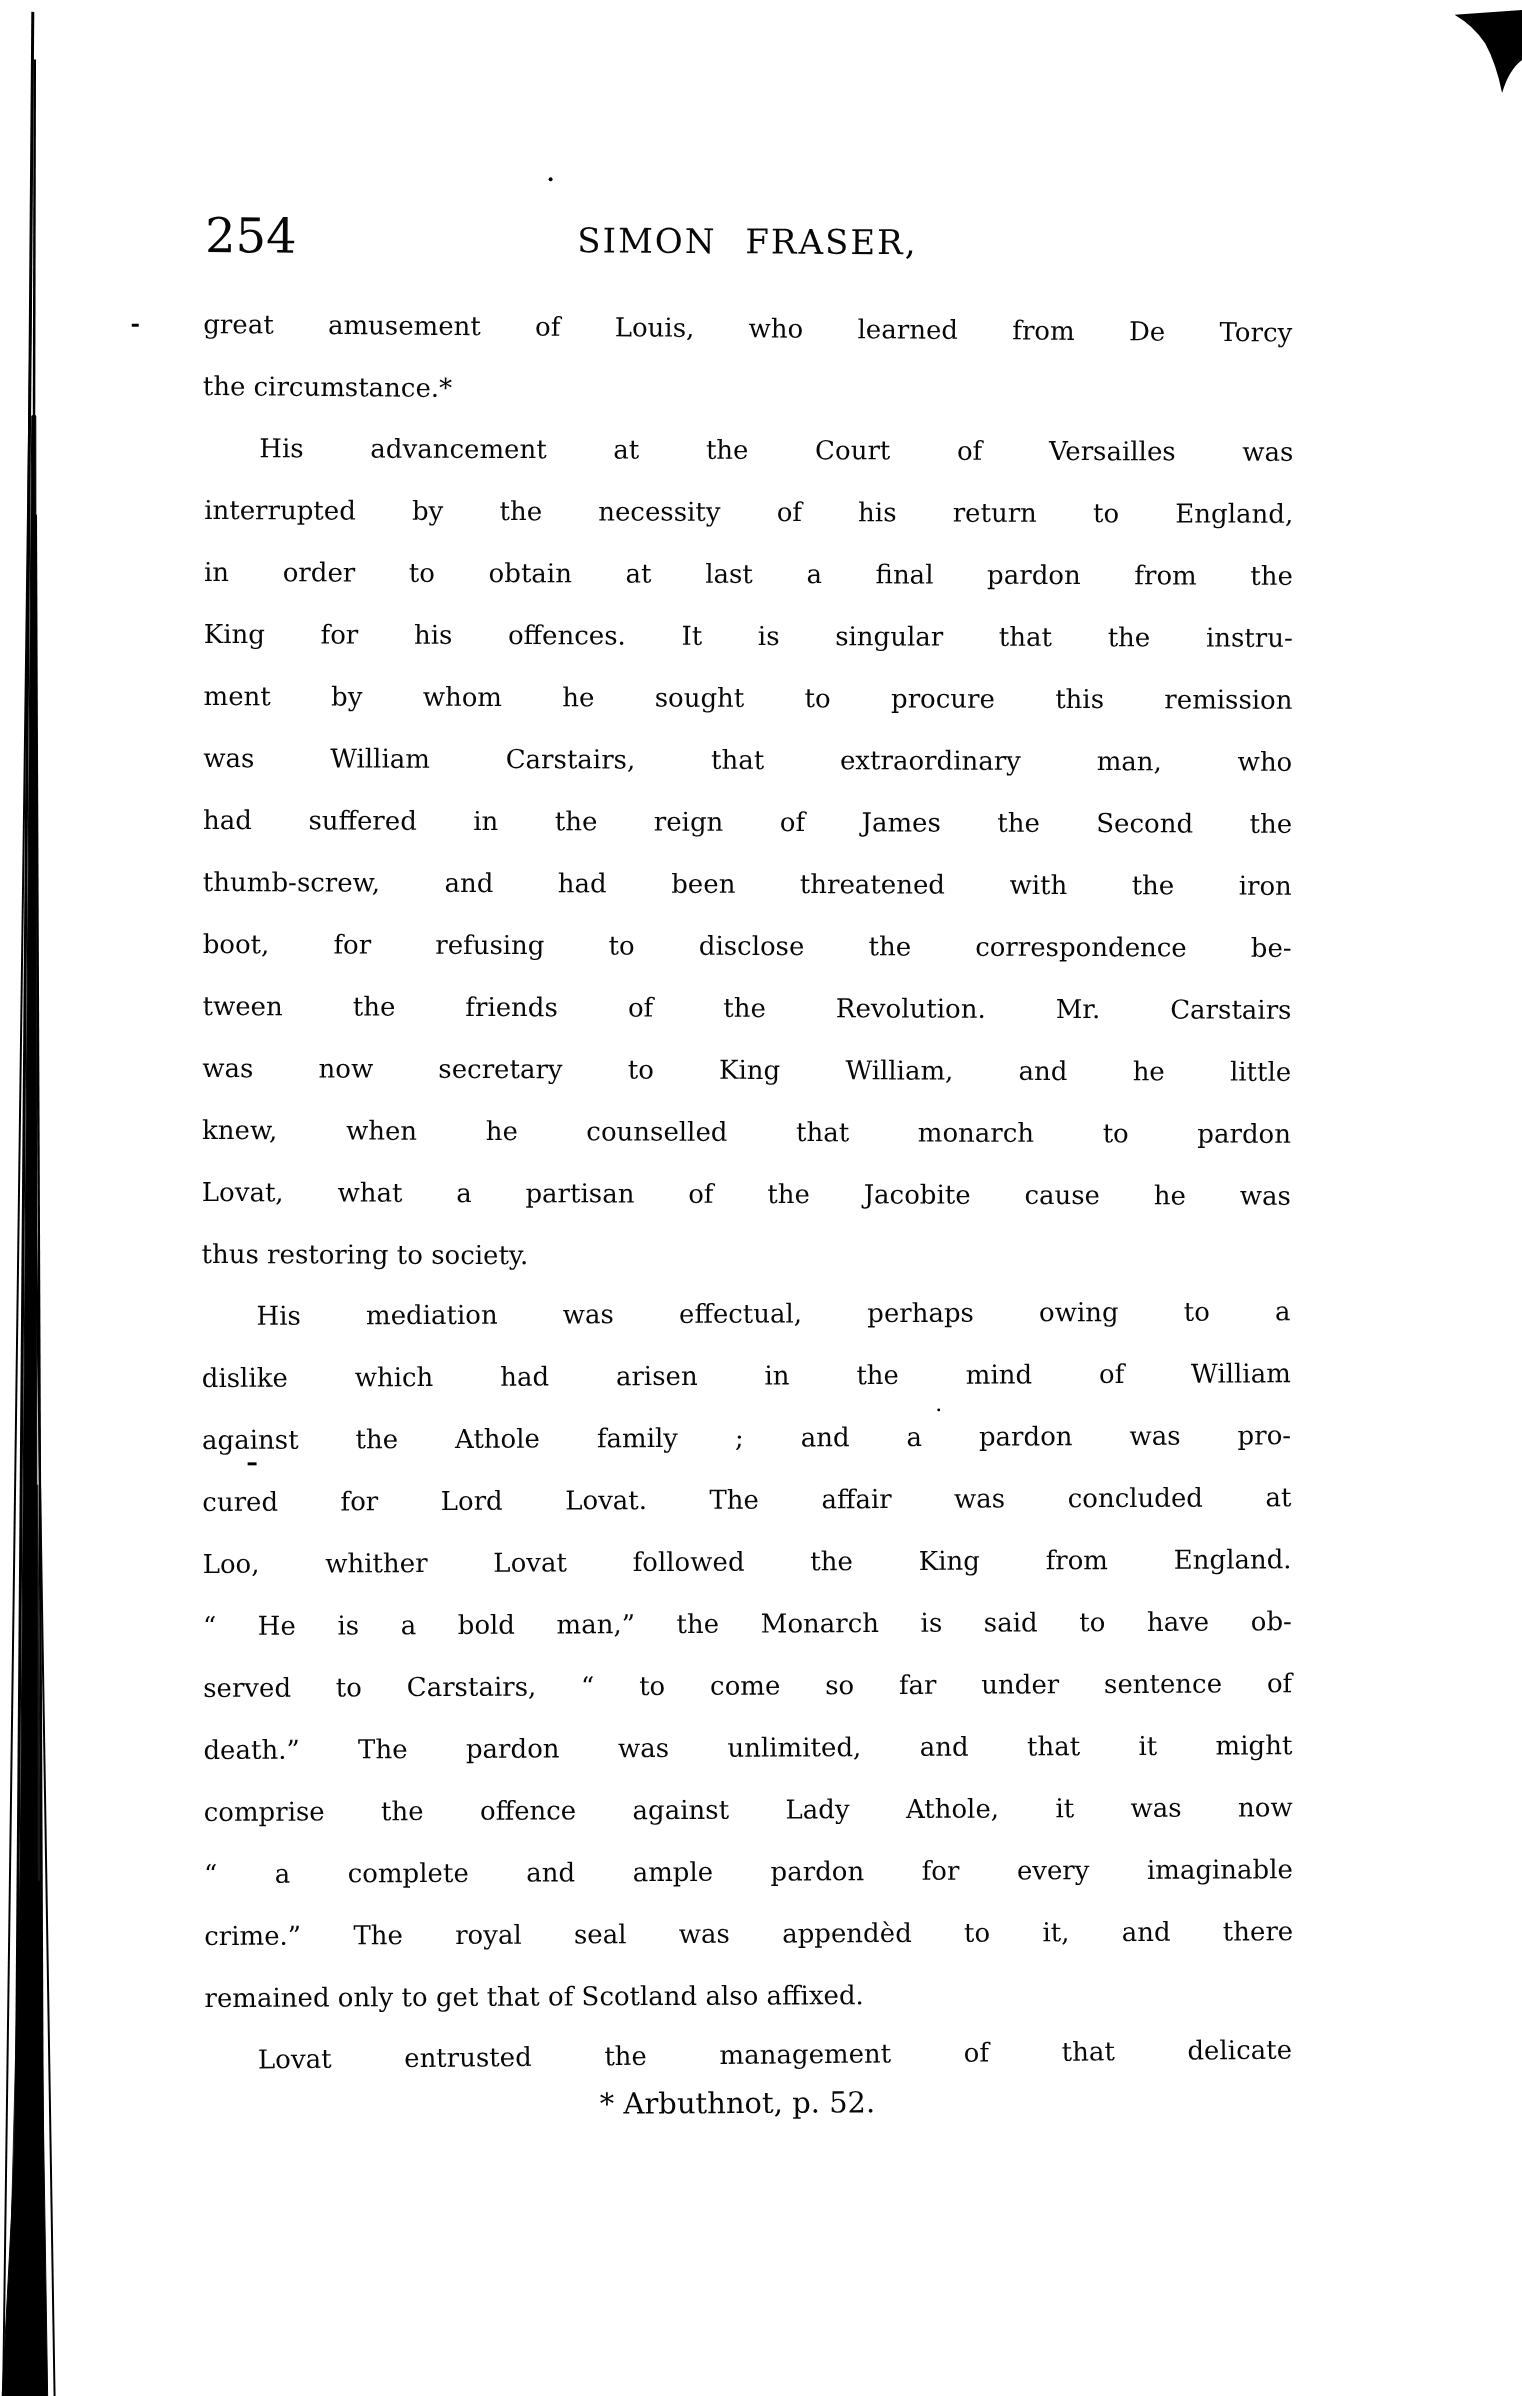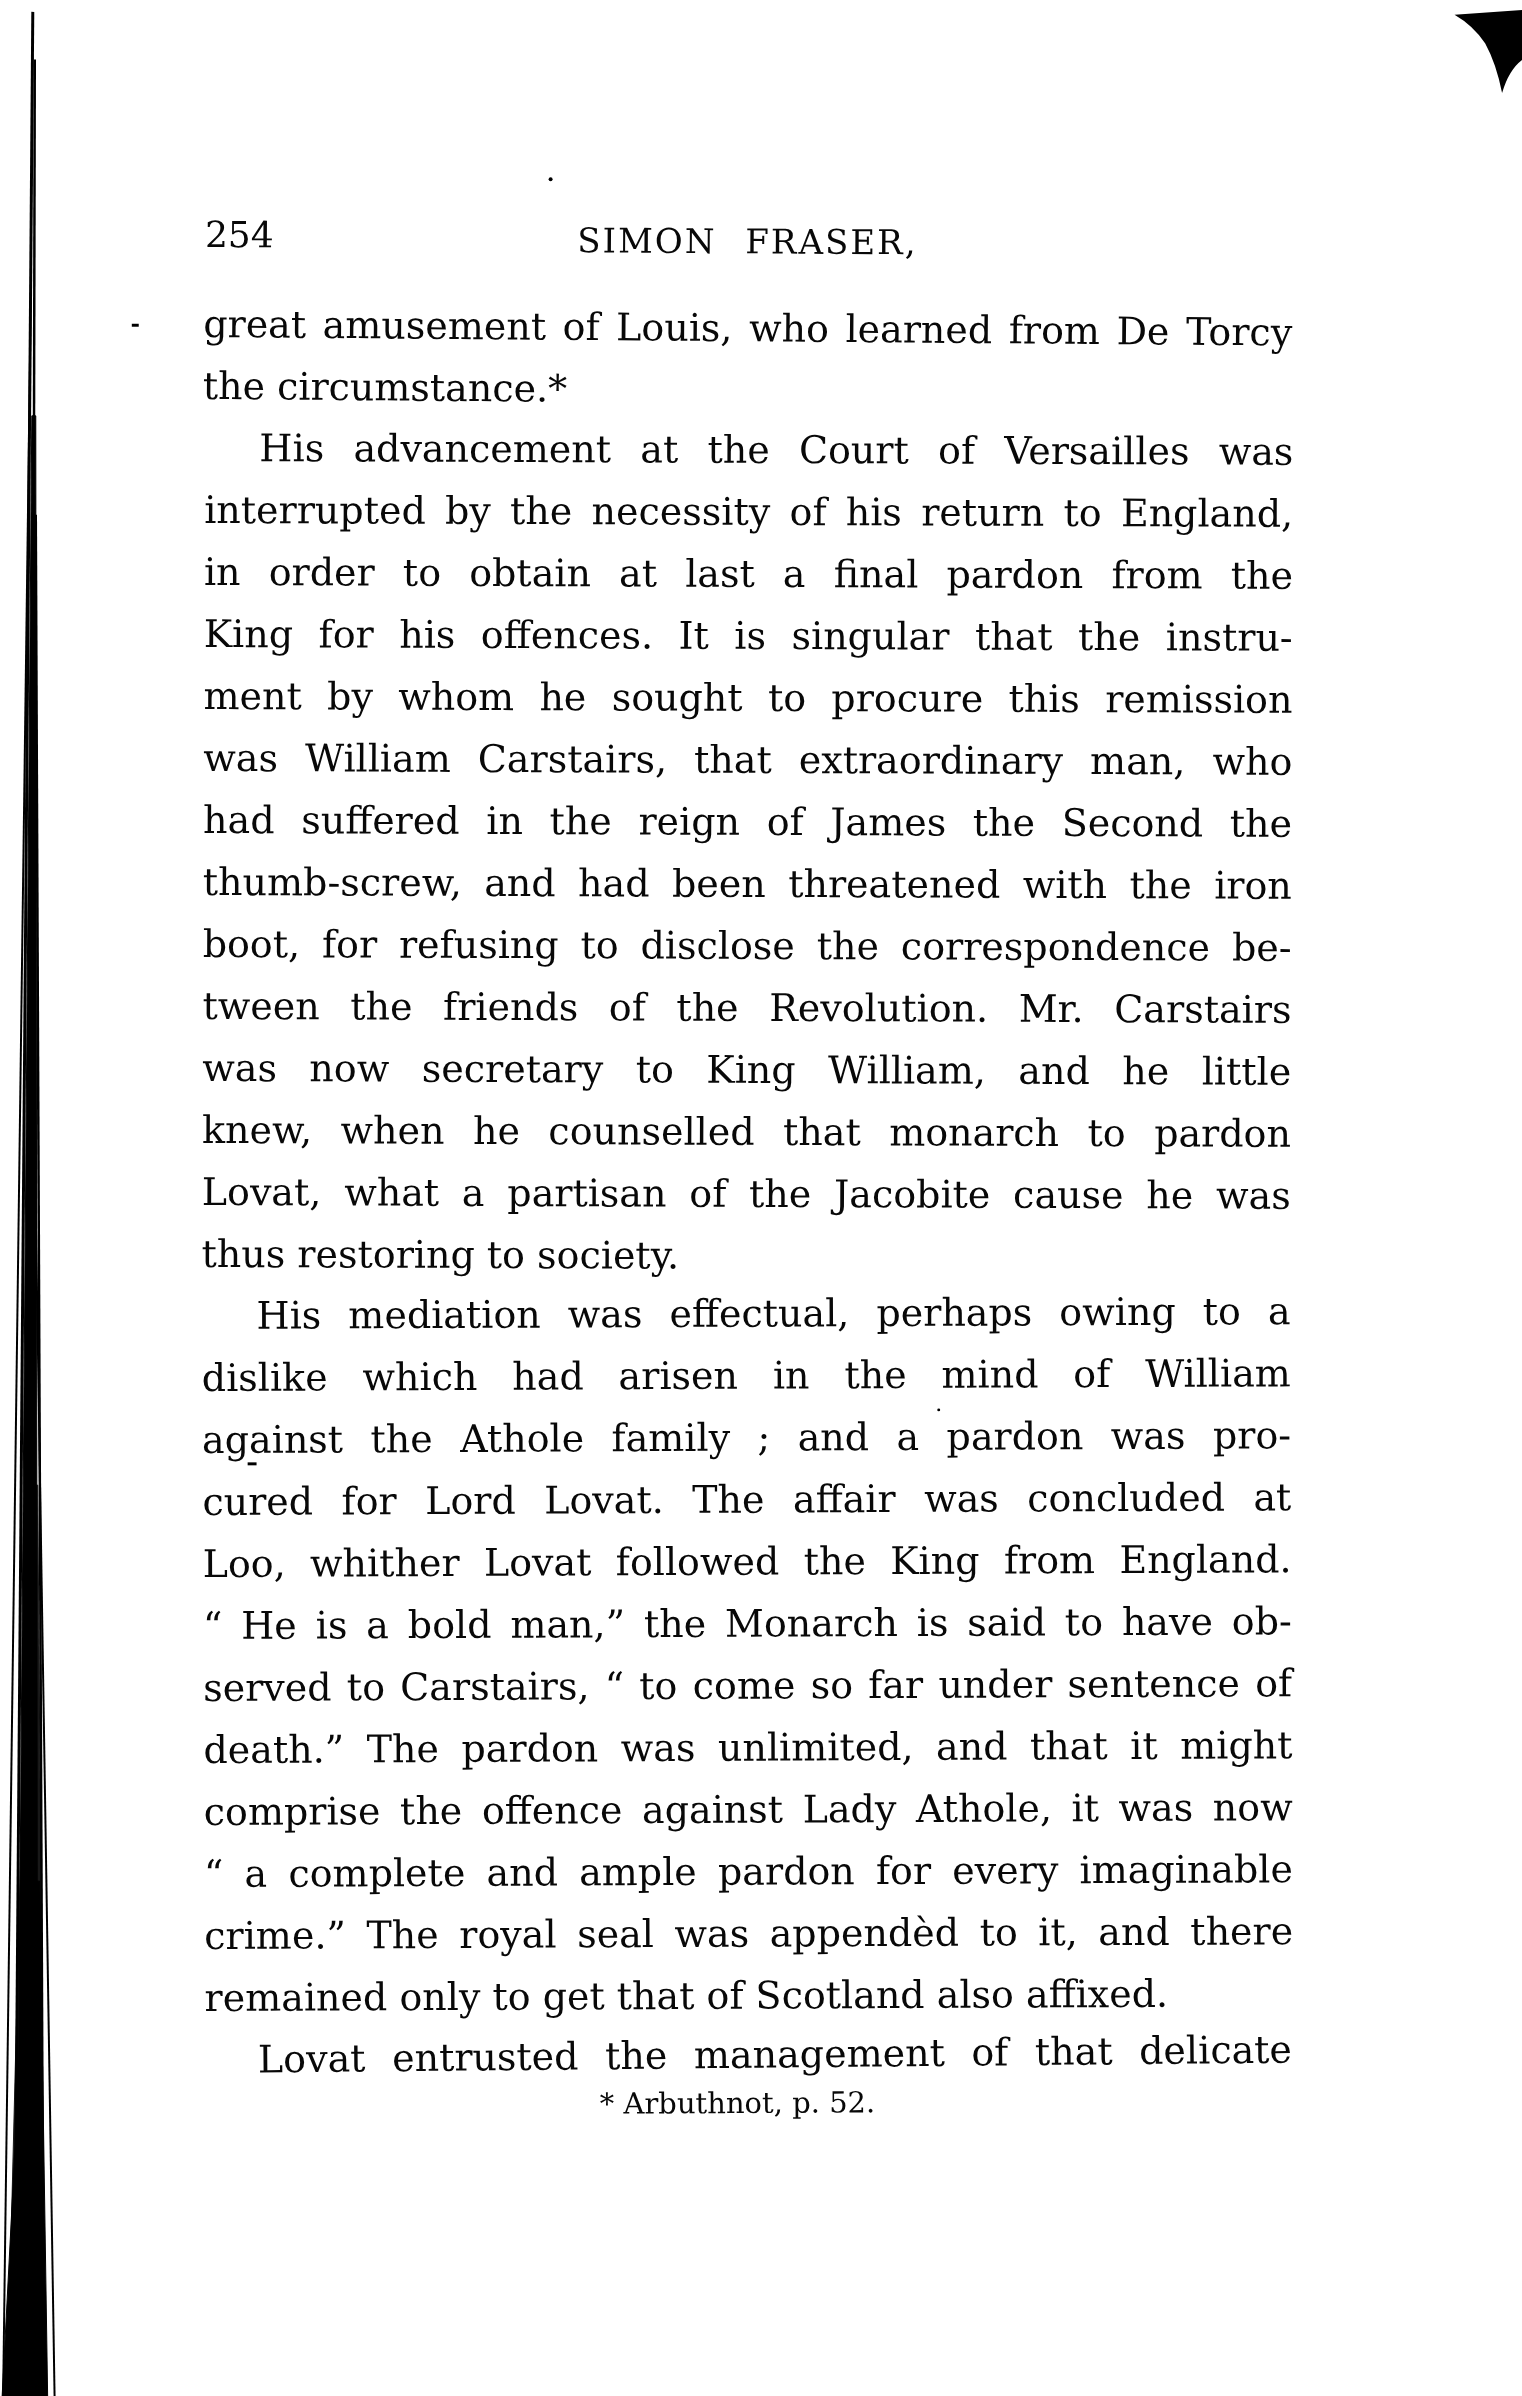--- a/index.html
+++ b/index.html
@@ -18,32 +18,32 @@
     width:1089px;
   }
   .header{
     position:relative;
     height:50px;
     transform:rotate(0.35deg);
     transform-origin:left center;
   }
   .page-number{
     position:absolute;left:2px;top:0;
-    font-size:36px;line-height:50px;
+    font-size:48px;line-height:50px;
   }
   .running-title{
     position:absolute;left:50%;top:6px;
     transform:translateX(-50%);
     font-size:34px;line-height:44px;
     letter-spacing:2px;word-spacing:16px;
     white-space:nowrap;
   }
   .body-text{
     margin-top:33px;
-    font-size:38px;
+    font-size:26px;
     line-height:62px;
   }
   .para{transform-origin:left center;}
   .p1{transform:rotate(0.45deg);}
   .p2{transform:rotate(0.2deg);}
   .p3{transform:rotate(-0.25deg);}
   .p4{transform:rotate(-0.55deg);}
   .line{
     text-align:justify;
     text-align-last:justify;

